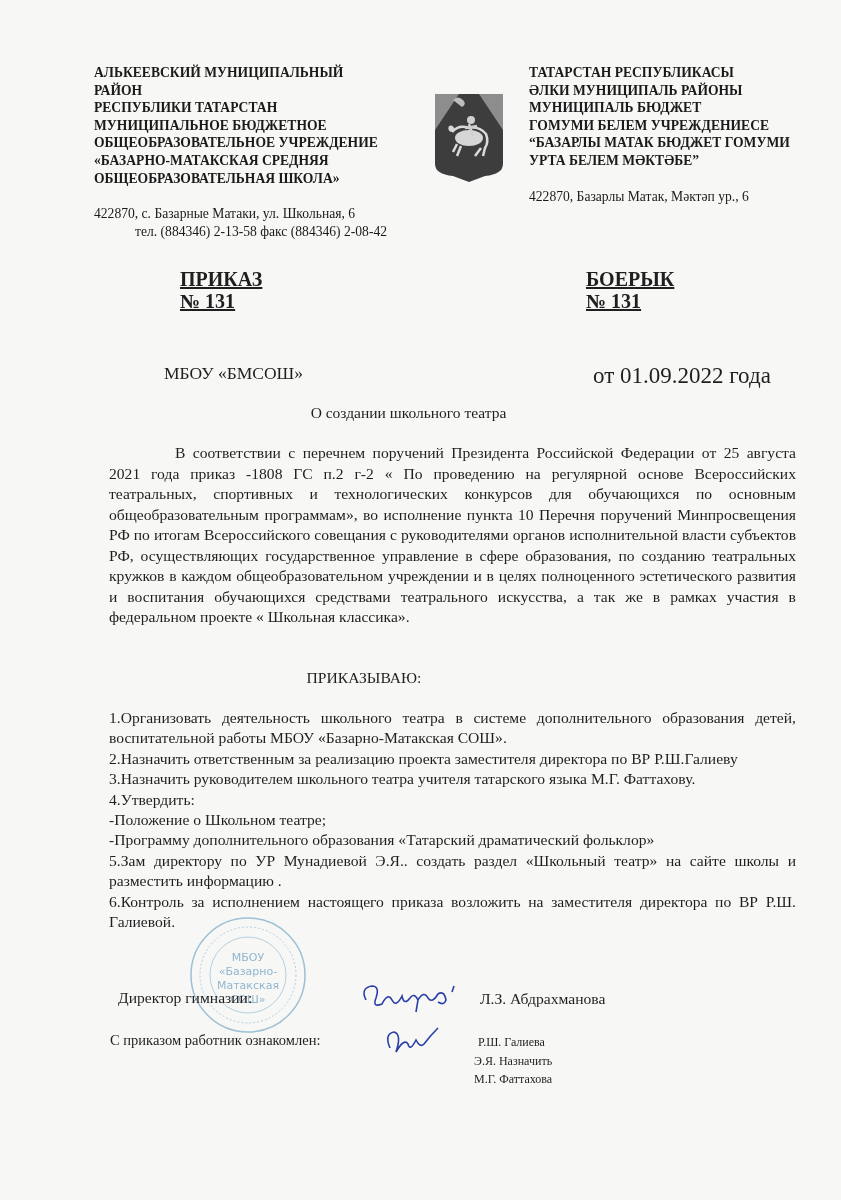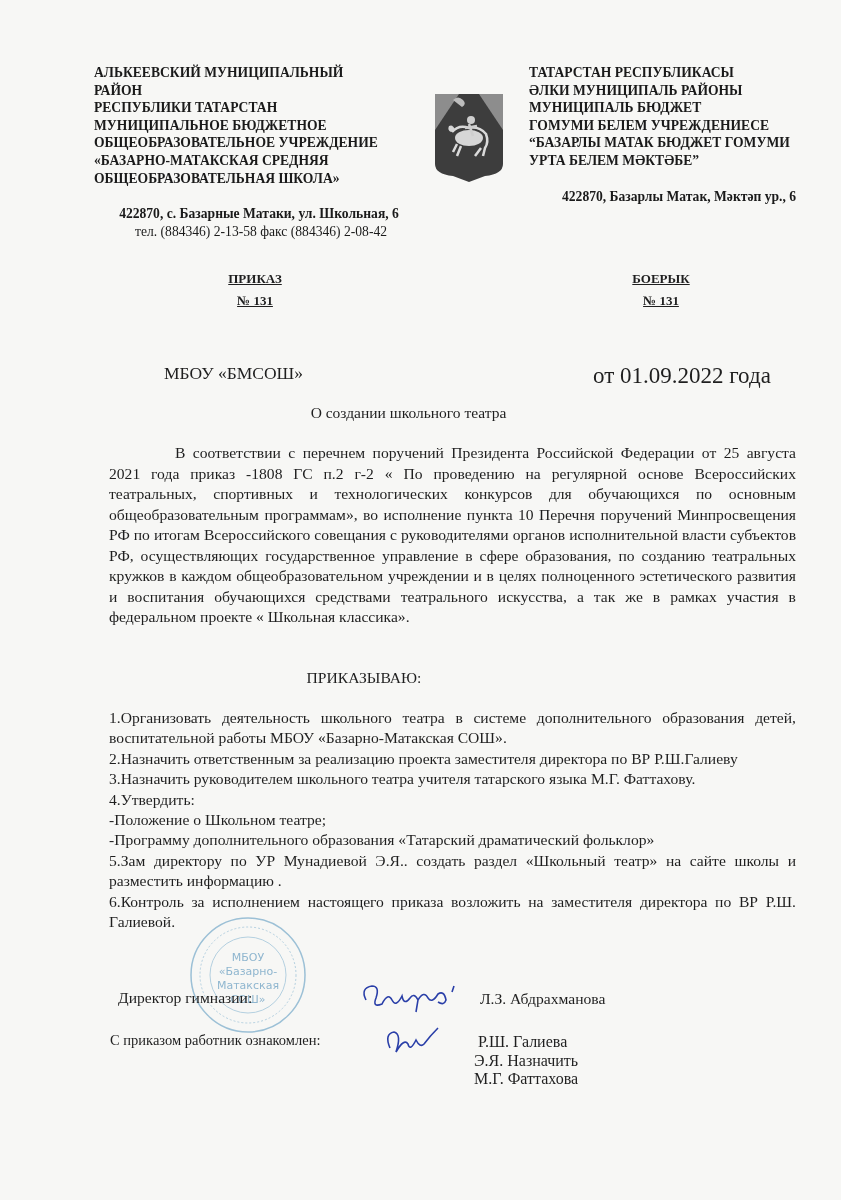--- a/index.html
+++ b/index.html
@@ -4,37 +4,37 @@
 <style>
   html, body { margin: 0; padding: 0; }
   body {
     width: 841px; height: 1200px; background: #f7f7f5; position: relative; overflow: hidden;
     font-family: "Liberation Serif", "DejaVu Serif", serif; color: #1f1f1f;
   }
   .abs { position: absolute; }
   .hdr-left { left: 94px; top: 64px; width: 330px; font-weight: bold; font-size: 13.6px; line-height: 17.6px; color: #1a1a1a; }
   .hdr-right { left: 529px; top: 64px; width: 300px; font-weight: bold; font-size: 13.6px; line-height: 17.6px; color: #1a1a1a; }
   .hdr-line { display: block; white-space: nowrap; }
-  .addr-bold { font-weight: bold; margin-top: 18px; display: block; white-space: nowrap; text-align: center; }
+  .addr-bold { font-weight: normal; margin-top: 18px; display: block; white-space: nowrap; }
   .addr-normal { font-weight: normal; display: block; white-space: nowrap; margin-left: 41px; }
   .emblem { left: 431px; top: 90px; width: 76px; height: 96px; }
-  .title-block { text-align: center; font-weight: bold; font-size: 13px; line-height: 22px; }
+  .title-block { font-weight: bold; font-size: 20px; line-height: 22px; }
   .title-block span { display: block; text-decoration: underline; }
   .org { left: 164px; top: 363px; font-size: 17.5px; }
   .date { left: 593px; top: 363px; font-size: 23px; }
   .subject { left: 0; width: 817px; top: 404px; text-align: center; font-size: 15.5px; }
   .para { left: 109px; top: 443px; width: 687px; font-size: 15.6px; line-height: 20.5px; text-align: justify; text-indent: 66px; }
   .order-word { left: 0; width: 728px; top: 669px; text-align: center; font-size: 15.6px; }
   .items { left: 109px; top: 708px; width: 687px; font-size: 15.6px; line-height: 20.4px; }
   .item { display: block; text-align: justify; }
   .stamp { left: 188px; top: 915px; width: 120px; height: 120px; }
   .sig-label { left: 118px; top: 989px; font-size: 15.6px; }
   .sig-name { left: 480px; top: 990px; font-size: 15.6px; }
   .ack-label { left: 110px; top: 1032px; font-size: 14.5px; }
-  .ack-names { left: 474px; top: 1033px; font-size: 16px; line-height: 18.5px; }
+  .ack-names { left: 474px; top: 1033px; font-size: 12px; line-height: 18.5px; }
   .ack-names span { display: block; }
   .ack-names span:first-child { padding-left: 4px; }
   .signature1 { left: 358px; top: 978px; width: 110px; height: 36px; }
   .signature2 { left: 382px; top: 1022px; width: 60px; height: 38px; }
 </style>
 </head>
 <body>
 
 <div class="abs hdr-left">
   <span class="hdr-line">АЛЬКЕЕВСКИЙ МУНИЦИПАЛЬНЫЙ</span>

